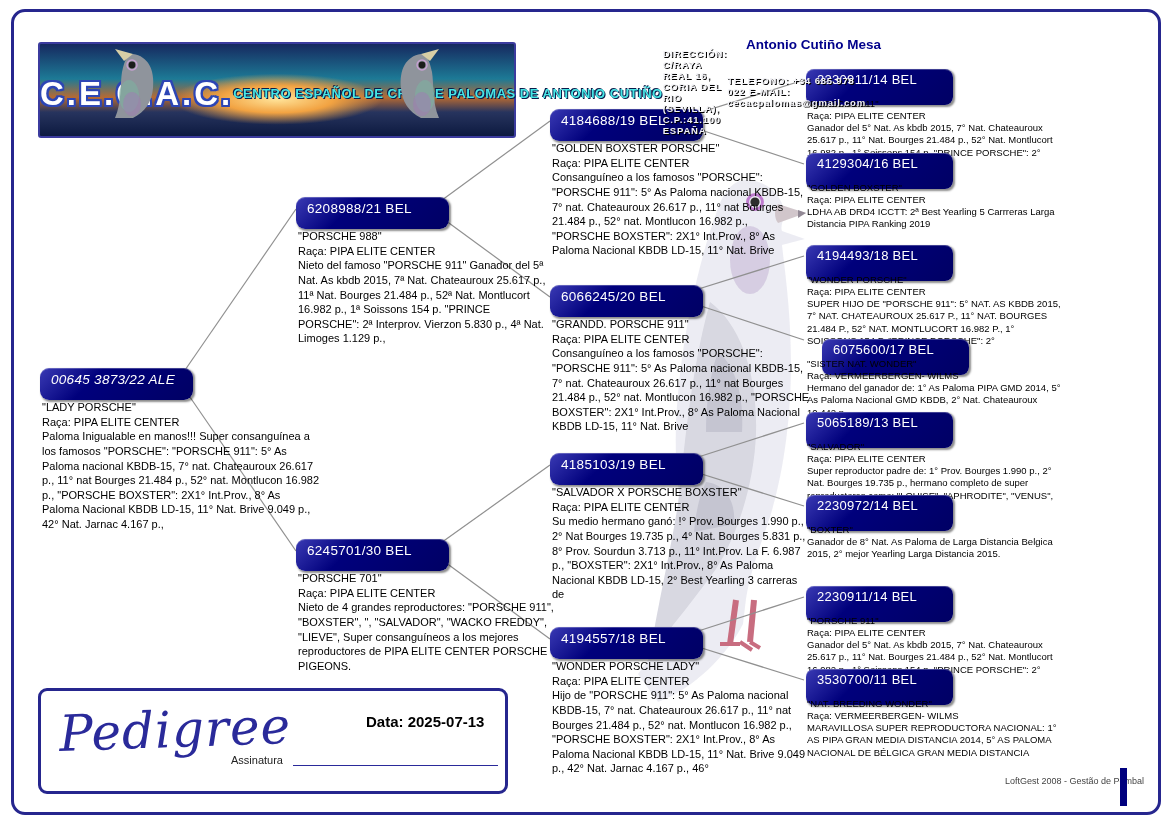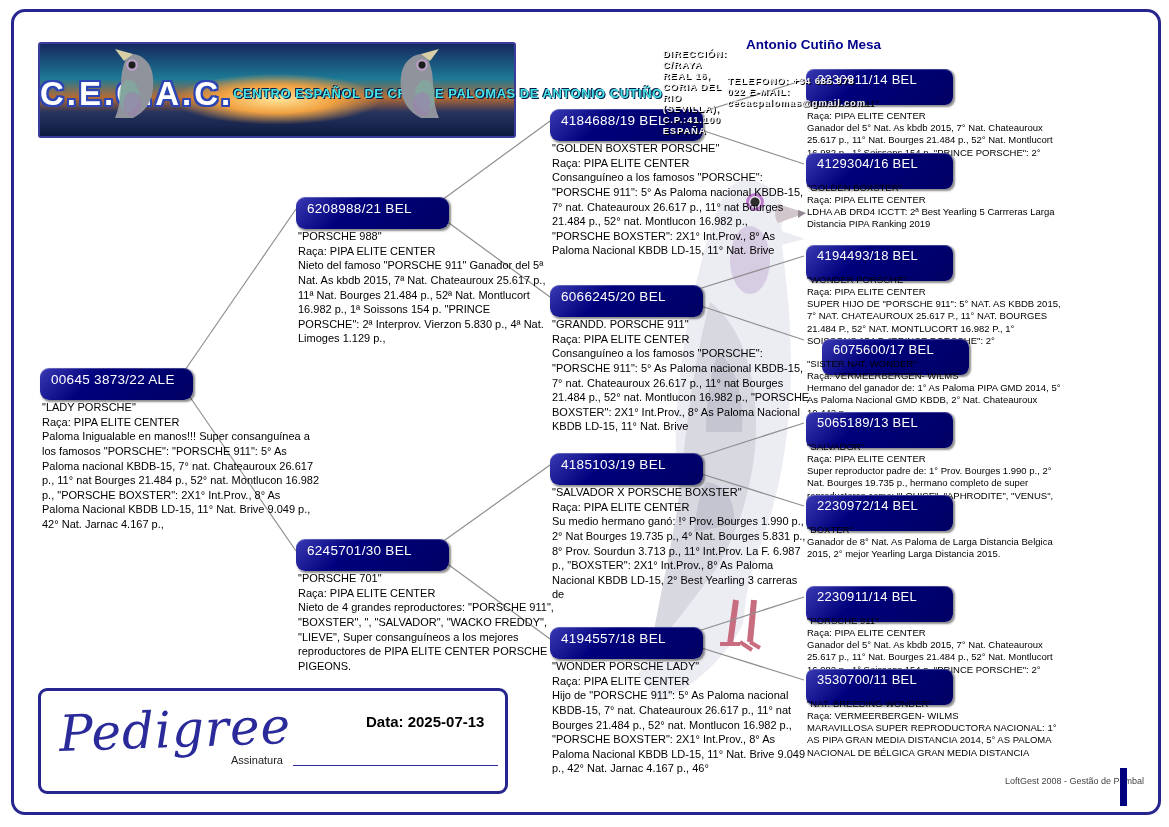--- a/index.html
+++ b/index.html
@@ -34,21 +34,21 @@
   .pill{position:absolute;width:142px;height:32px;border-radius:9px;z-index:2;
     background:linear-gradient(135deg,#3a3ab4 0%,#00007c 35%,#000064 100%);
     box-shadow:1.5px 1.5px 2px rgba(0,0,0,.45), inset 0 1px 0 rgba(255,255,255,.25);
     color:#fff;font-size:13.5px;line-height:24px;padding-left:11px;box-sizing:content-box;
     white-space:nowrap;letter-spacing:.3px;}
   .pill.sm{width:136px;height:36px;line-height:22px;font-size:13px;border-radius:8px;}
   .desc{position:absolute;z-index:2;color:#000;font-size:11px;line-height:1.33;
     white-space:pre-line;}
   .desc.sm{font-size:9.5px;line-height:1.28;}
 
-  .p-subject{left:40px;top:368px;}
+  .p-subject{left:40px;top:368px;font-style:italic;}
   .d-subject{left:42px;top:400px;width:278px;}
   .p-sire{left:296px;top:197px;}
   .d-sire{left:298px;top:229px;width:254px;}
   .p-dam{left:296px;top:539px;}
   .d-dam{left:298px;top:571px;width:258px;}
   .p-g31{left:550px;top:109px;}
   .d-g31{left:552px;top:141px;width:254px;}
   .p-g32{left:550px;top:285px;}
   .d-g32{left:552px;top:317px;width:258px;}
   .p-g33{left:550px;top:453px;}

